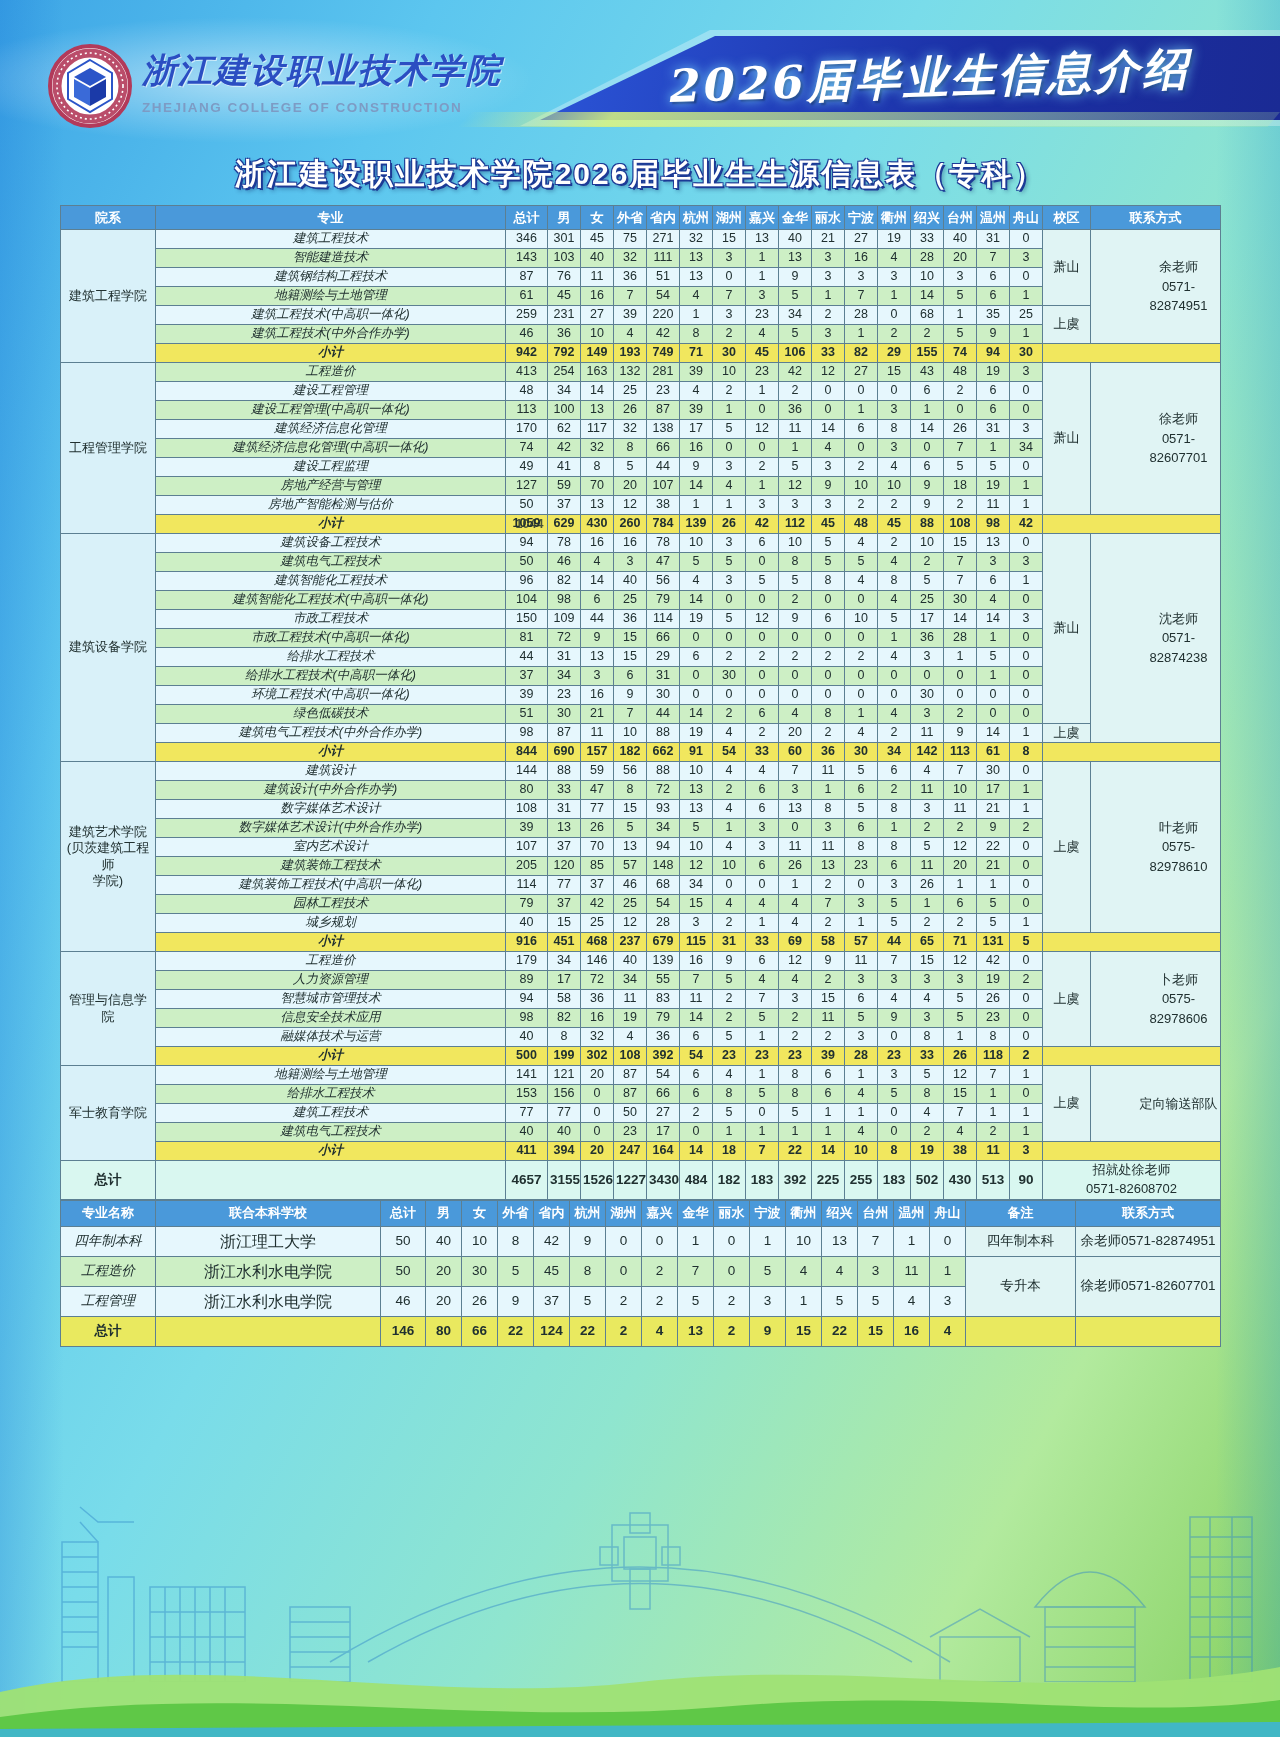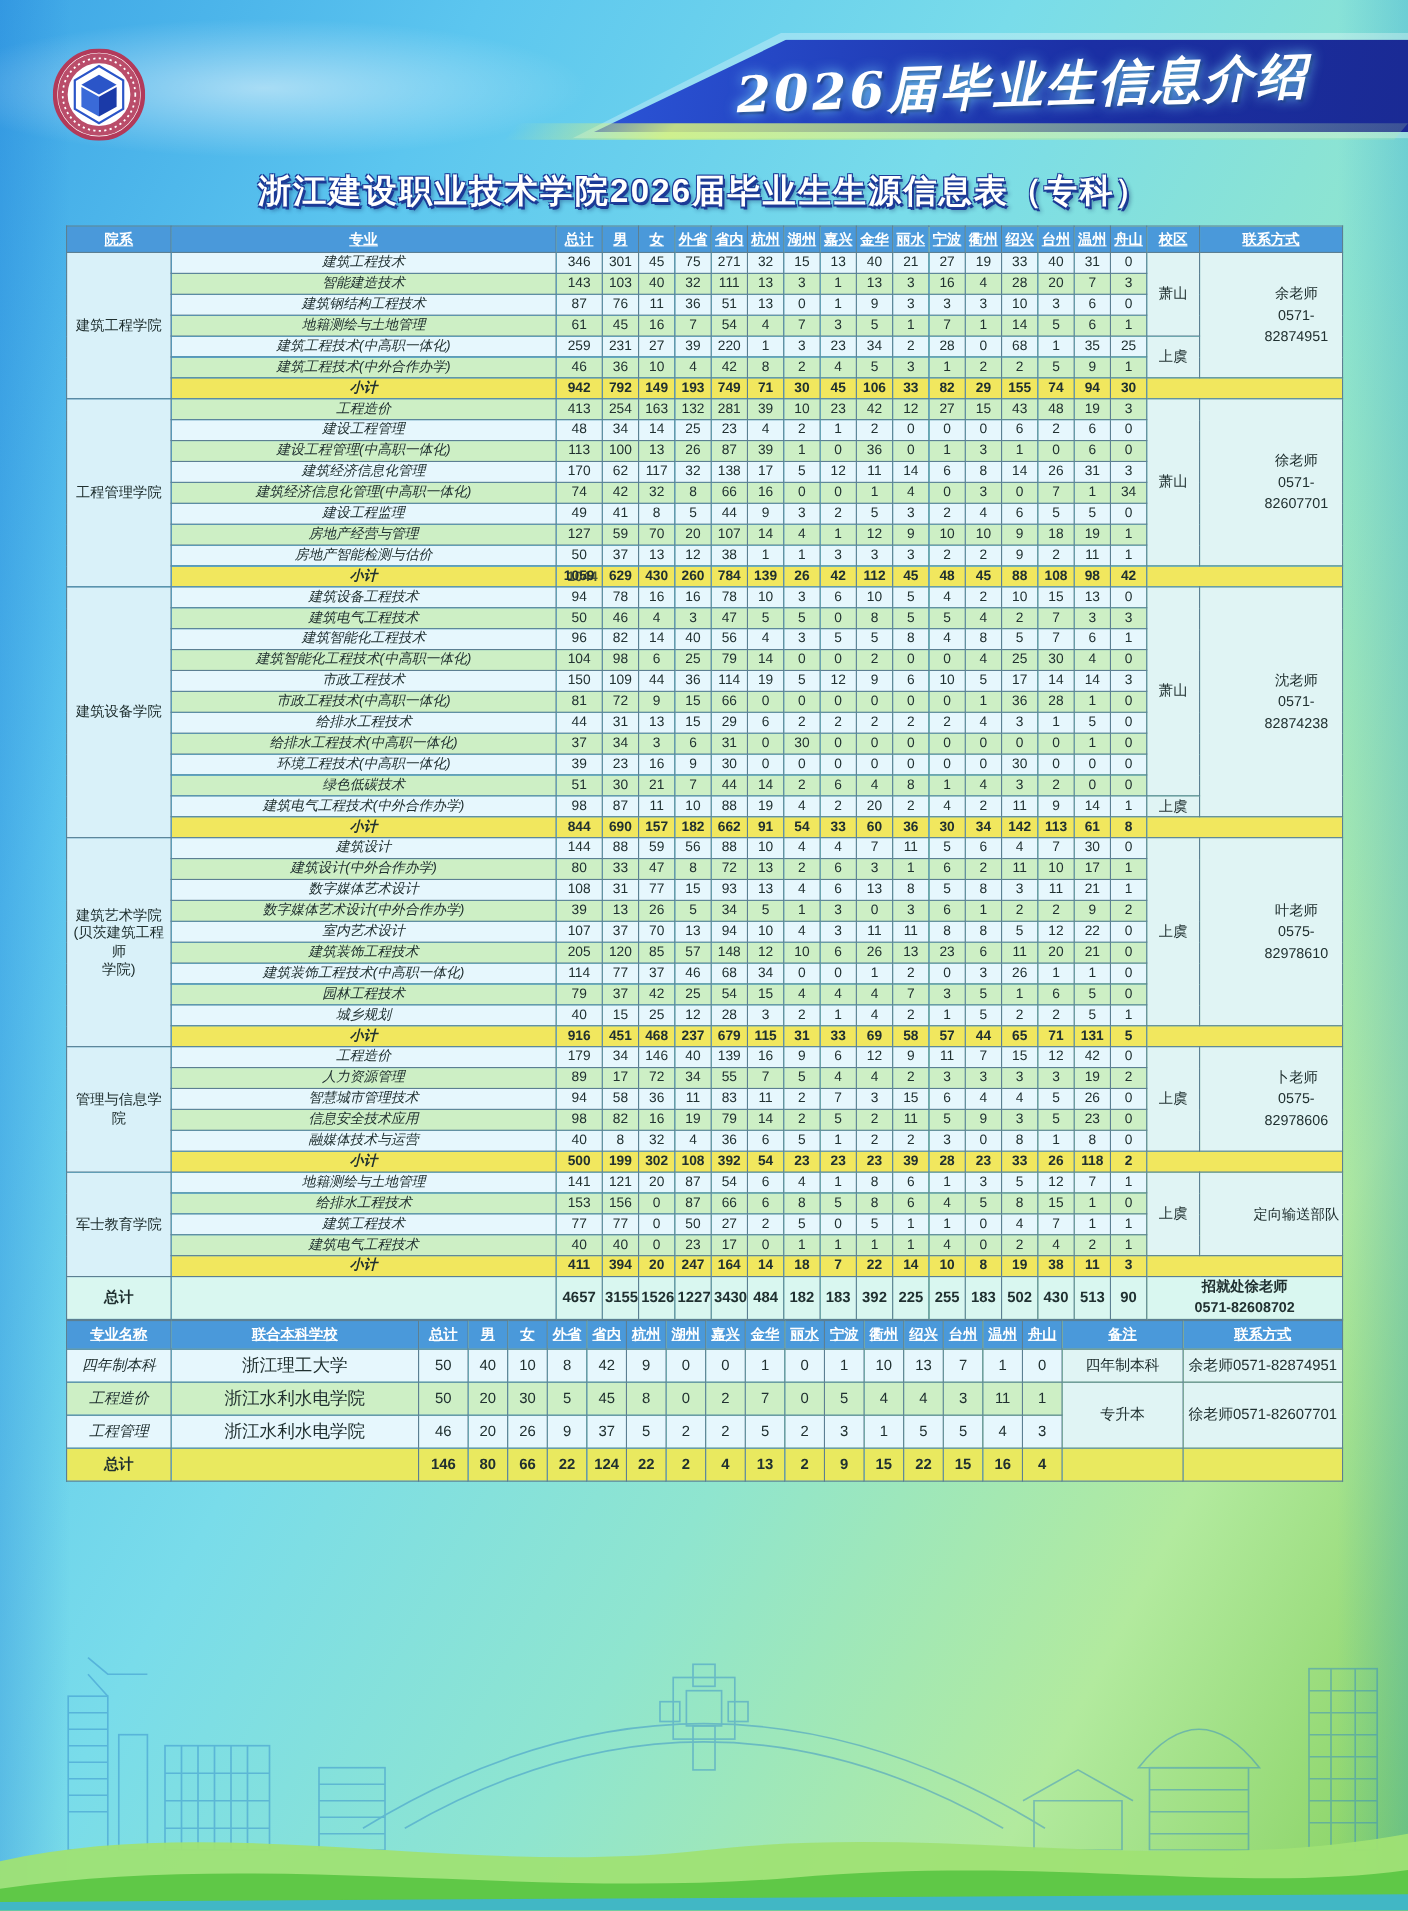--- a/index.html
+++ b/index.html
@@ -35,33 +35,33 @@
   
   .content{position:relative;z-index:2;padding:150px 60px 0 60px;}
   .title1,.title2{text-align:center;font-size:30px;font-weight:900;color:#ffffff;letter-spacing:2px;
     text-shadow:2px 2px 0 #1c3a96,-1px -1px 0 #1c3a96,1px -1px 0 #1c3a96,-1px 1px 0 #1c3a96,3px 3px 4px rgba(10,30,90,.45);}
   .title1{margin:4px 0 10px 0;}
   .title2{margin:16px 0 10px 0;}
   
   table.t{border-collapse:collapse;table-layout:fixed;width:1160px;background:transparent;}
   .t th,.t td{border:1px solid #5c7f92;text-align:center;vertical-align:middle;padding:0 2px;
     color:#203030;overflow:hidden;white-space:nowrap;}
-  .t thead th{background:#4a99da;color:#ffffff;font-size:13px;font-weight:bold;height:23px;text-decoration:underline;}
+  .t thead th{background:#4a99da;color:#ffffff;font-size:13px;font-weight:bold;height:23px;}
   .t td{font-size:12.5px;height:18px;line-height:1.08;}
   #t1 td{height:18px;}
   .rb td{background:#e6f7fd;}
   .rg td{background:#cdefc5;}
   td.dept{background:#d9f1f9 !important;font-size:13px;line-height:1.25;white-space:normal;}
   td.major{font-size:12.5px;font-style:italic;}
   .sub td{background:#f1e75e !important;font-weight:bold;}
   td.campus{background:#e0f4f4 !important;font-size:13px;}
   td.contact{background:#e0f4f4 !important;font-size:13px;line-height:1.5;white-space:normal;padding-left:48px;}
   td.tail{background:#f1e75e !important;}
   .gtotal td{background:#d9f7f0 !important;height:36px;font-size:13.5px;font-weight:bold;}
-  .gtotal td.gcontact{font-weight:bold;font-size:13px;line-height:1.45;white-space:normal;}
+  .gtotal td.gcontact{font-weight:normal;font-size:13px;line-height:1.45;white-space:normal;}
   .stack{position:relative;display:inline-block;}
   .stack .ghost{position:absolute;left:3px;top:1px;opacity:.8;}
   
   table.t2 td{height:29px;font-size:13.5px;}
   .t2 thead th{height:25px;}
   .t2 td.school{font-size:16px;}
   .sub2 td{background:#e9e95f !important;font-weight:bold;}
   td.note,td.contact2{background:#e0f4f4 !important;font-size:13px;white-space:normal;line-height:1.3;}
   
   .footer{position:absolute;left:0;bottom:0;width:1280px;height:310px;z-index:1;pointer-events:none;}
@@ -81,20 +81,24 @@
     <svg viewBox="0 0 84 84" width="84" height="84">
       <circle cx="42" cy="42" r="40" fill="#ffffff" stroke="#b23a5a" stroke-width="4"></circle>
       <circle cx="42" cy="42" r="33" fill="none" stroke="#b23a5a" stroke-width="9" opacity="0.9"></circle>
       <circle cx="42" cy="42" r="33" fill="none" stroke="#ffffff" stroke-width="1.6" stroke-dasharray="2 3"></circle>
       <circle cx="42" cy="42" r="27" fill="#ffffff"></circle>
       <polygon points="42,16 64,29 64,55 42,68 20,55 20,29" fill="none" stroke="#2b55c8" stroke-width="2"></polygon>
       <polygon points="42,24 58,33 42,42 26,33" fill="#2b55c8"></polygon>
       <polygon points="26,35 42,44 42,62 26,53" fill="#3a6ad8"></polygon>
       <polygon points="58,35 42,44 42,62 58,53" fill="#1b3aa8"></polygon>
     </svg>
+  </div>
+  <div class="logo-text">
+    <div class="logo-cn">浙江建设职业技术学院</div>
+    <div class="logo-en">ZHEJIANG COLLEGE OF CONSTRUCTION</div>
   </div>
   <div class="band-echo"></div>
   <div class="band"></div>
   <div class="stripe-y"></div>
   <div class="band-text">2026届毕业生信息介绍</div>
 </div>
 
 <div class="content">
   <div class="title1">浙江建设职业技术学院2026届毕业生生源信息表（专科）</div>
   <table id="t1" class="t">

